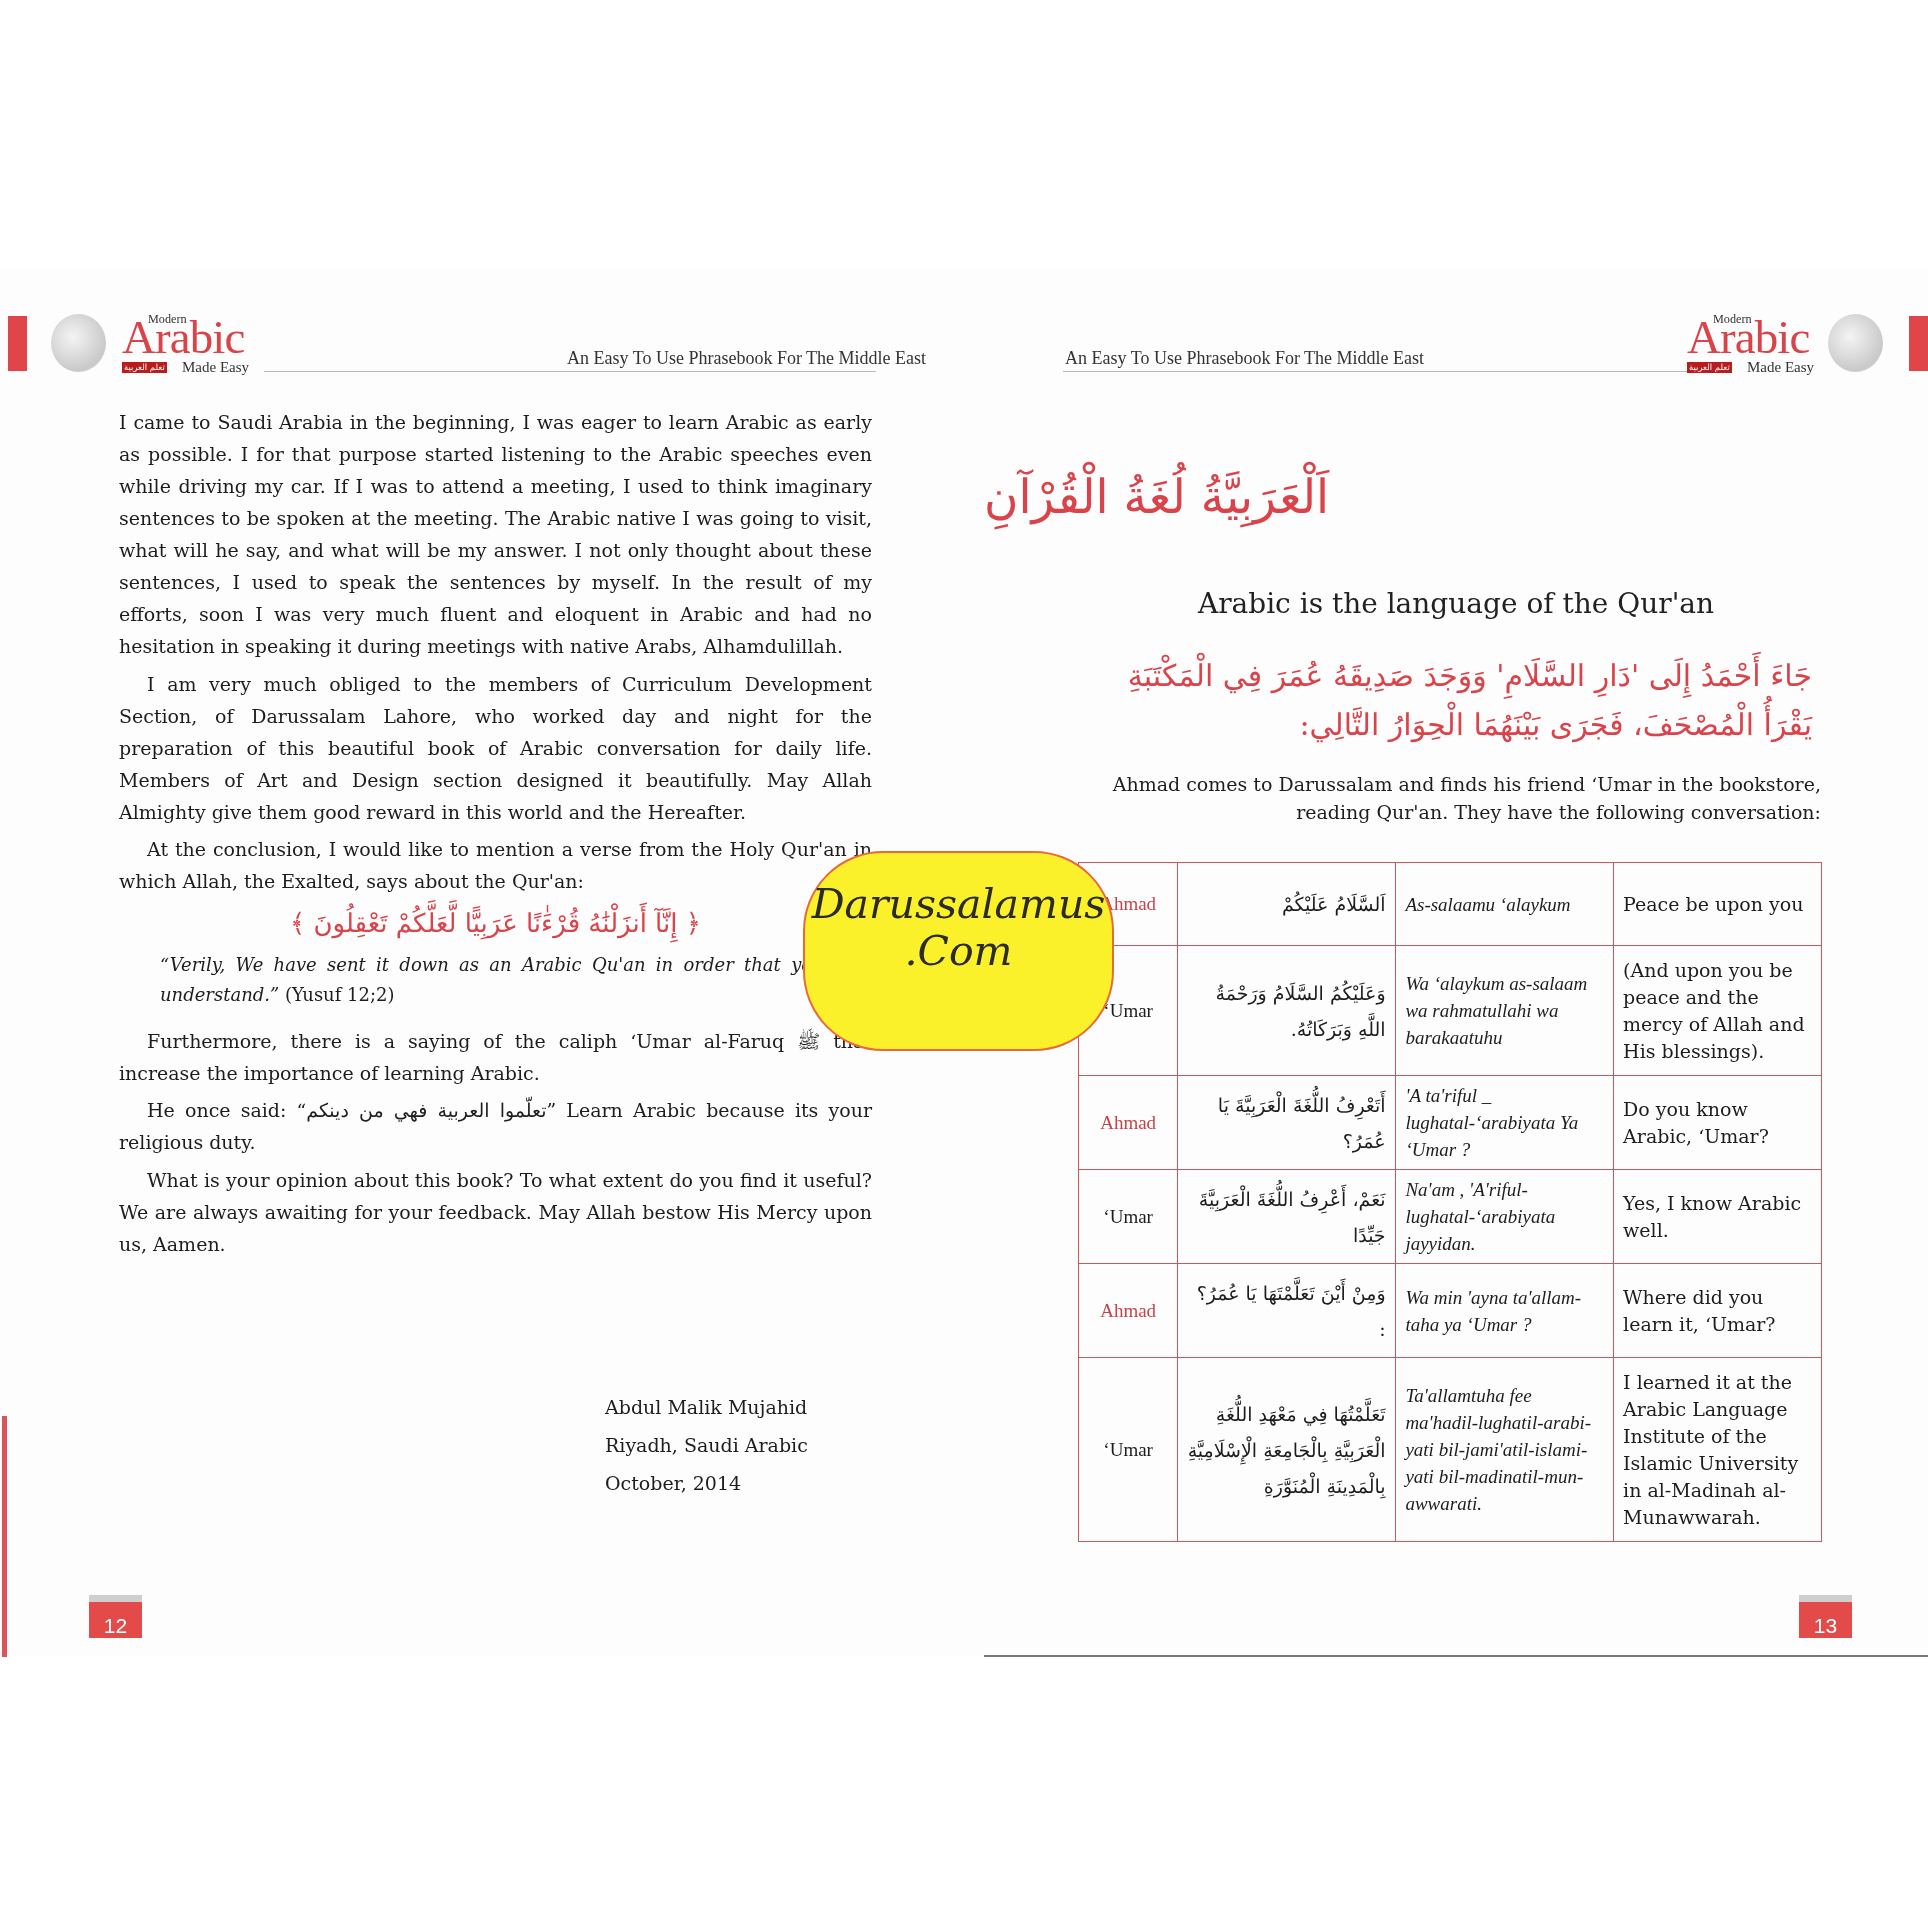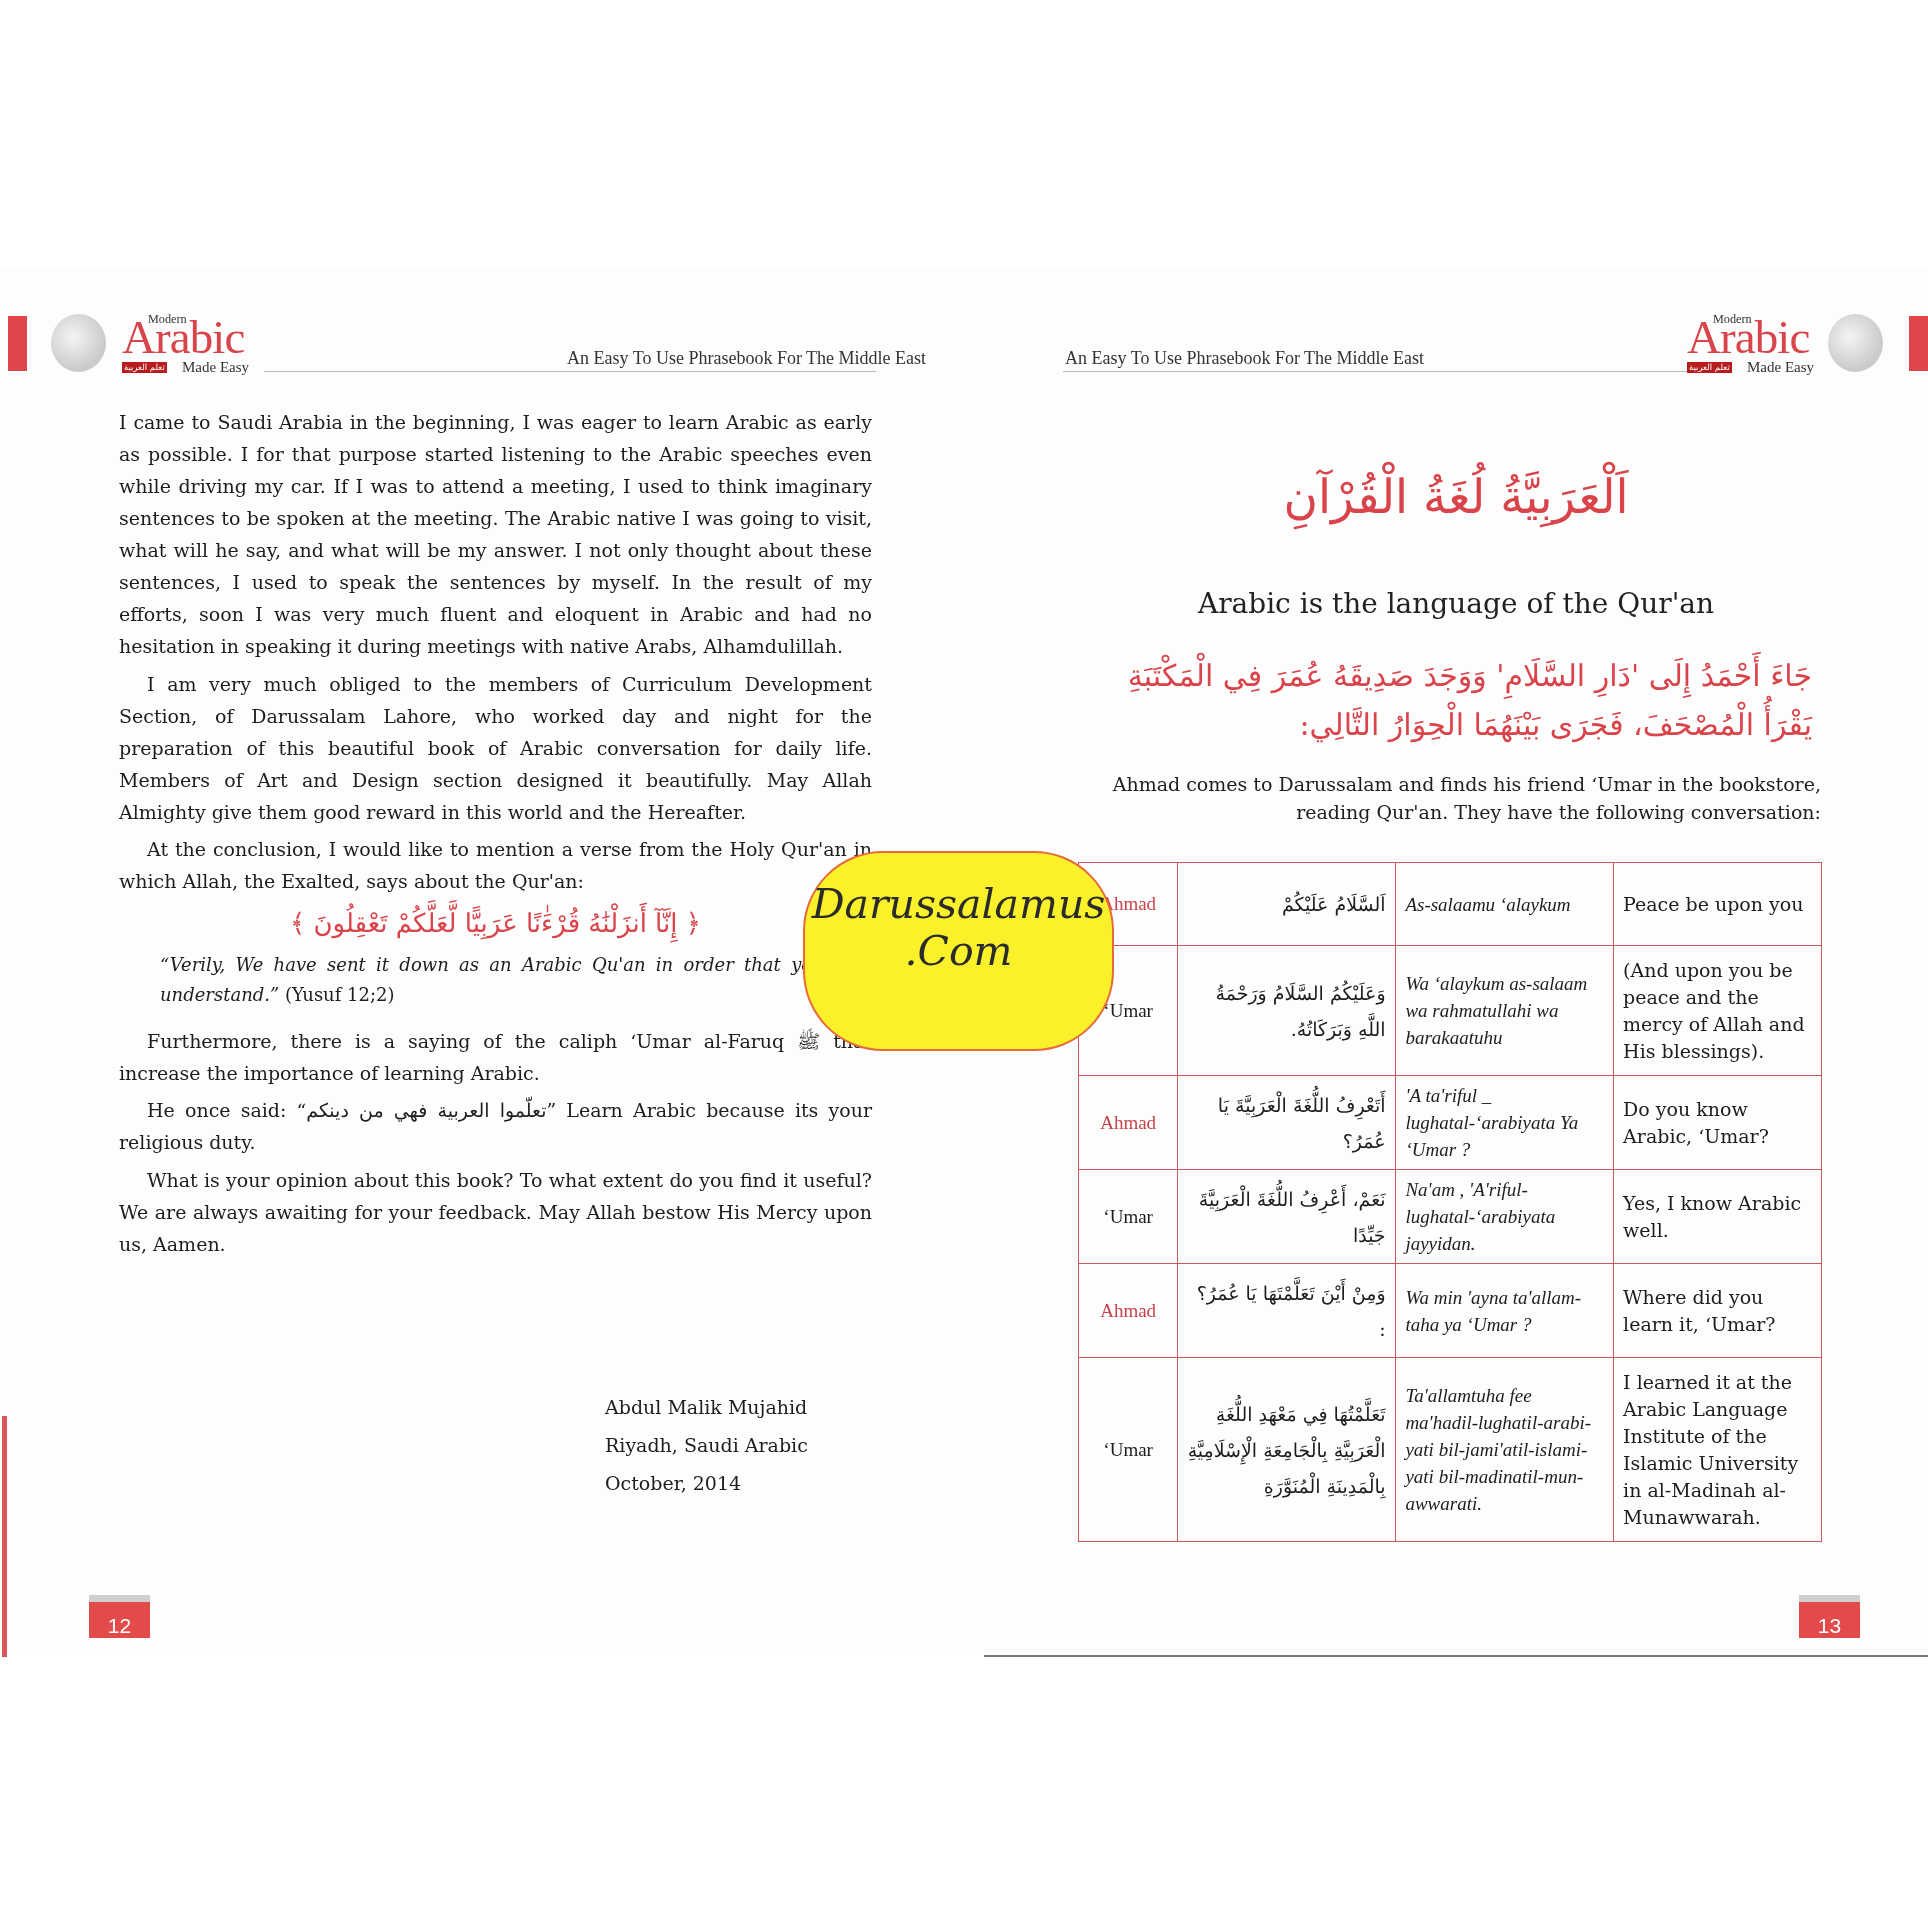--- a/index.html
+++ b/index.html
@@ -32,27 +32,27 @@
   .tagline { position: absolute; top: 81px; font-family: Liberation Serif, serif; font-size: 18px; color: #333; }
   .left .tagline { left: 567px; }
   .right .tagline { left: 81px; }
 
   .body-text { position: absolute; left: 119px; width: 753px; font-family: "DejaVu Serif", serif; font-size: 19px; line-height: 32px; color: #1d1d1d; text-align: justify; }
   .body-text p { margin: 0 0 5.6px 0; }
   .body-text p.indent { text-indent: 28px; }
   .verse-ar { text-align: center; color: #d9434a; font-size: 26px; margin: 9.4px 0 11.3px; }
   .verse-en { font-style: italic; padding-left: 41px; font-size: 18px; line-height: 30px; margin-bottom: 15px; }
   .signature { position: absolute; left: 605px; top: 1121px; font-family: "DejaVu Serif", serif; font-size: 19px; line-height: 38px; color: #1d1d1d; }
-  .page-num { position: absolute; top: 1328px; width: 61px; height: 43px; background: #e34b4b; color: #fff;
+  .page-num { position: absolute; top: 1328px; width: 53px; height: 43px; background: #e34b4b; color: #fff;
     font-family: "Liberation Sans", sans-serif; font-size: 21px; text-align: center; line-height: 47px; border-top: 7.5px solid #cfcfcf; box-sizing: border-box; }
   .left .page-num { left: 89px; }
   .right .page-num { left: 815px; }
   .bottom-rule { position: absolute; top: 1388px; left: 0; width: 944px; height: 1.9px; background: #777; }
 
-  .title-ar { position: absolute; left: 0; width: 944px; top: 202px; text-align: center; color: #d9434a; font-size: 47px; direction: rtl; }
+  .title-ar { position: absolute; left: 0; width: 944px; top: 202px; text-align: left; color: #d9434a; font-size: 47px; direction: rtl; }
   .title-en { position: absolute; left: 0; width: 944px; top: 320px; text-align: center; font-size: 28px; color: #222; font-family: "DejaVu Serif", serif; }
   .intro-ar { position: absolute; left: 141px; width: 687px; top: 384px; direction: rtl; text-align: right; color: #d9434a; font-size: 30px; line-height: 49px; }
   .intro-en { position: absolute; left: 121px; width: 716px; top: 503px; text-align: right; font-size: 19px; line-height: 28px; color: #1d1d1d; }
 
   table.dialog { position: absolute; left: 94px; top: 595px; width: 744px; border-collapse: collapse; }
   table.dialog td { border: 1.4px solid #c9585c; padding: 5.6px 9.4px; vertical-align: middle; font-size: 19px; color: #1d1d1d; }
   td.speaker { width: 75px; text-align: center; font-family: "Liberation Serif", serif; font-size: 20px; }
   td.speaker.red { color: #c9434a; }
   td.ar { width: 188px; direction: rtl; text-align: right; color: #d9434a; font-size: 21.7px; line-height: 36px; }
   td.translit { width: 188px; font-style: italic; font-family: "Liberation Serif", serif; font-size: 17px; line-height: 27px; }

